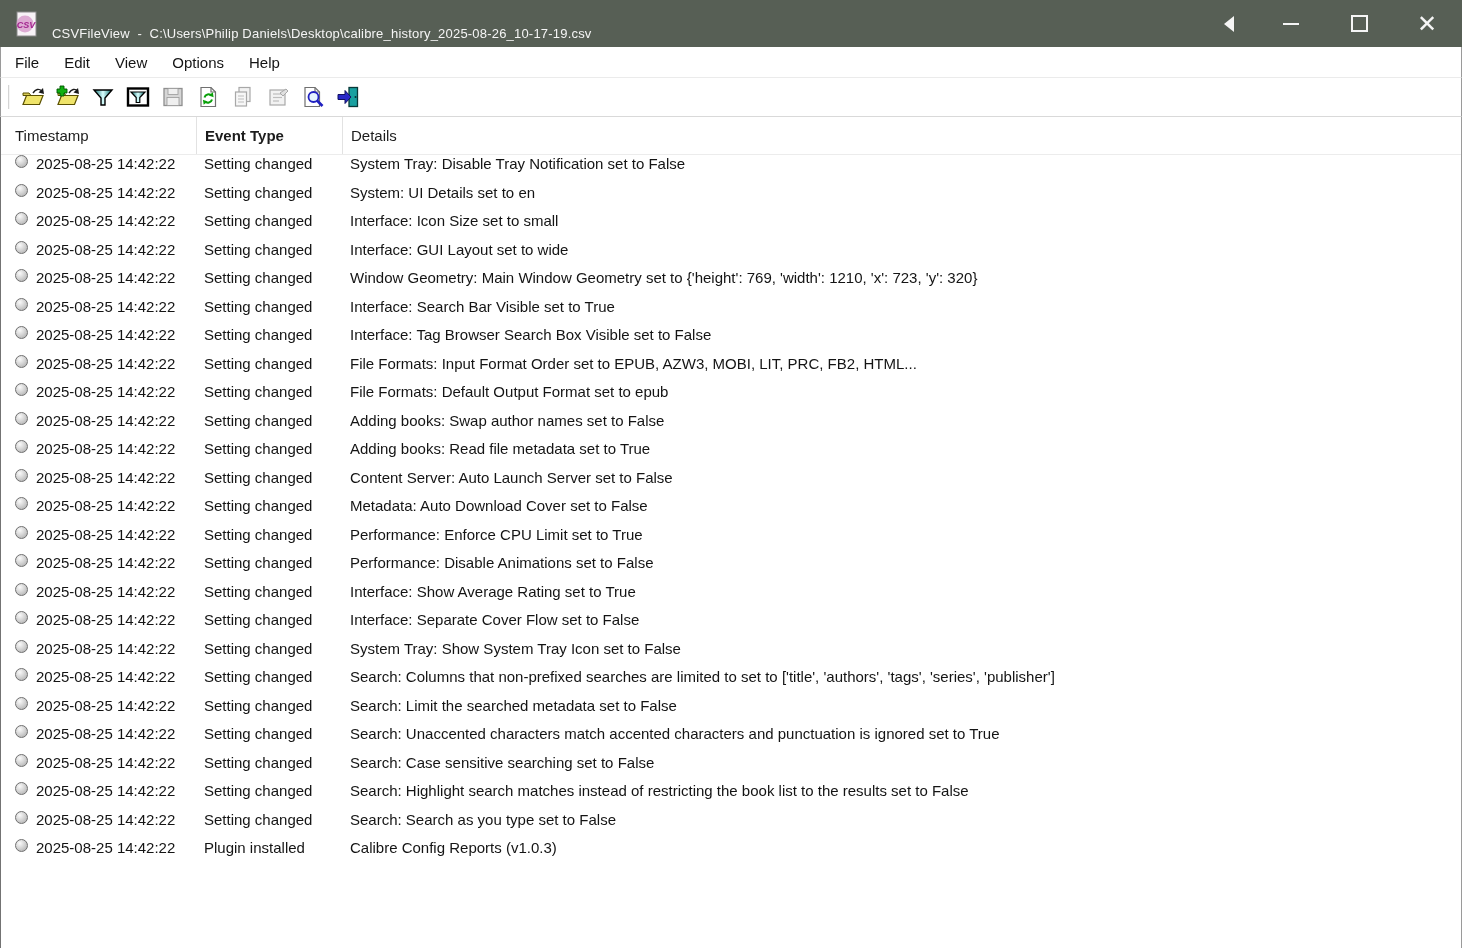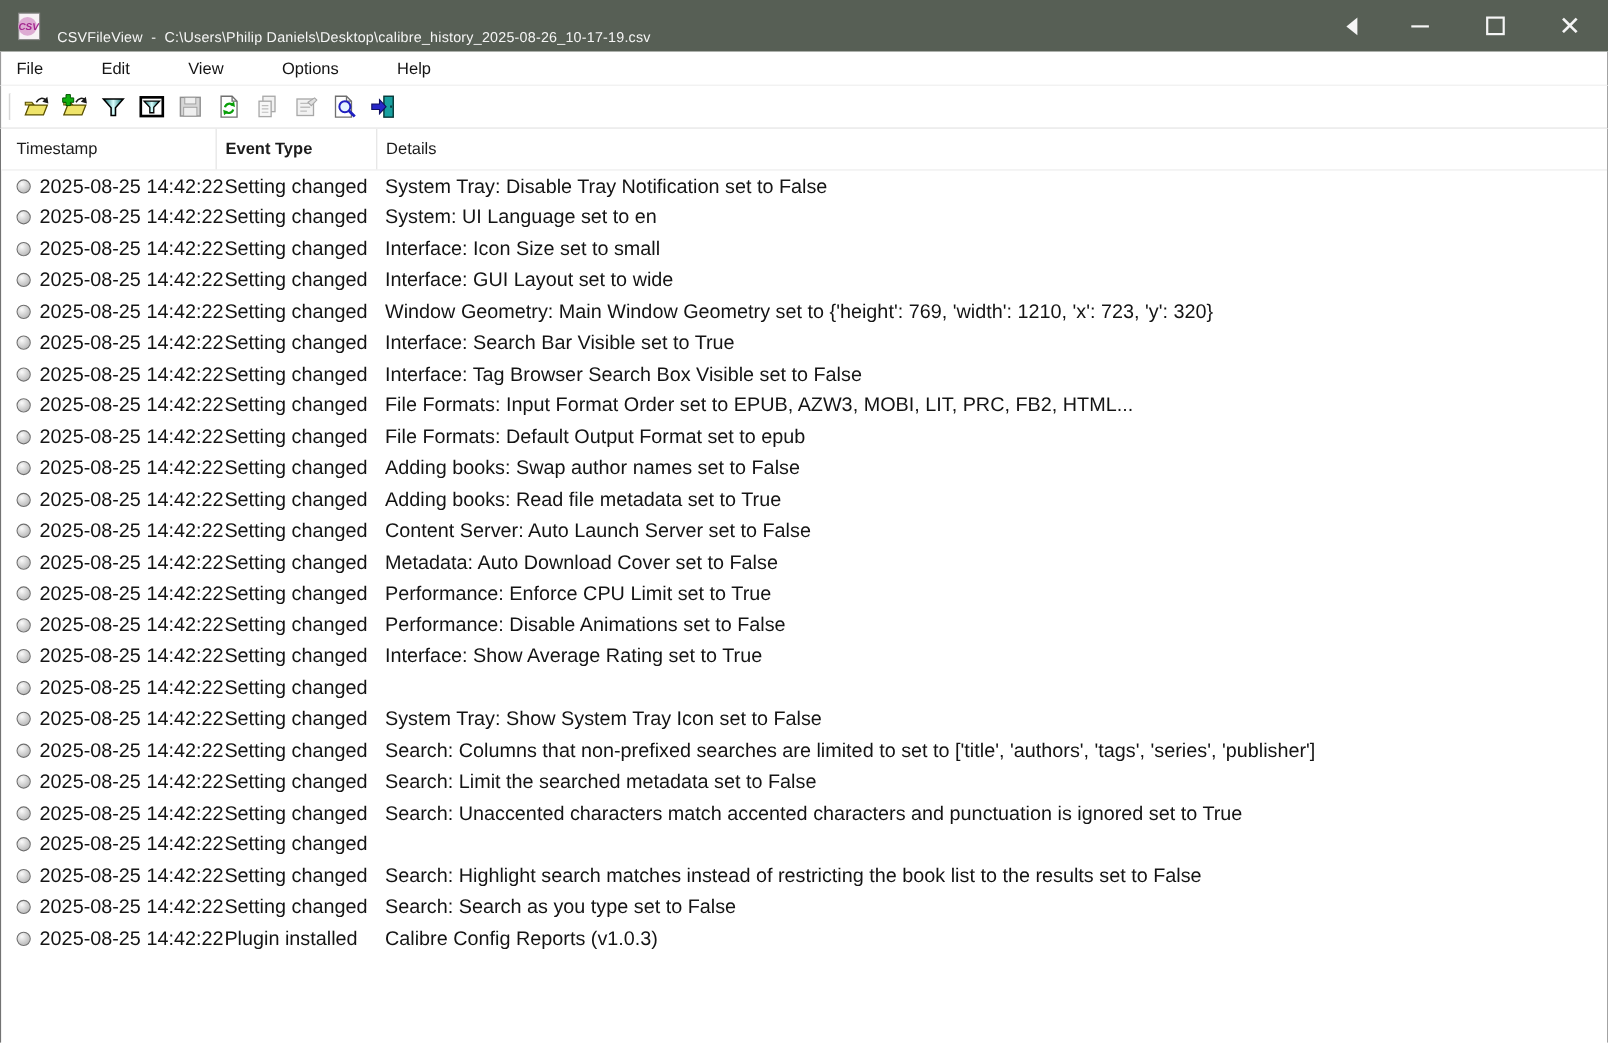--- a/index.html
+++ b/index.html
@@ -28,21 +28,20 @@
   .glyph-min { width:16px; height:2px; background:#f5f5f5; display:block; }
   .glyph-max { width:17px; height:17px; border:2px solid #f5f5f5; display:block; background:transparent; }
   .glyph-close { font-size:24px; line-height:1; color:#f5f5f5; font-weight:300; font-family:"DejaVu Sans", sans-serif; }
 
   
   .menubar {
     height:31px; flex:0 0 31px; background:#ffffff;
     display:flex; align-items:center; font-size:15px; color:#141414;
     border-left:1px solid #9a9a9a; border-right:1px solid #9a9a9a;
     border-bottom:1px solid #ebebeb;
-    gap:28px;
   }
   .menu-item { padding:5px 11px; margin-left:3px; cursor:pointer; }
 
   
   .toolbar {
     height:39px; flex:0 0 39px; background:#ffffff;
     display:flex; align-items:center;
     border-left:1px solid #9a9a9a; border-right:1px solid #9a9a9a;
     border-bottom:1px solid #d9d9d9;
   }
@@ -61,21 +60,21 @@
     height:38px; flex:0 0 38px; display:flex; align-items:center;
     font-size:15px; color:#1c1c1c; background:#ffffff;
     border-bottom:1px solid #ececec;
   }
   .hcol { height:100%; display:flex; align-items:center; cursor:pointer; }
   .hcol.c1 { width:195px; padding-left:14px; }
   .hcol.c2 { width:146px; padding-left:8px; border-left:1px solid #e2e2e2;font-weight:bold; }
   .hcol.c3 { flex:1; padding-left:8px; border-left:1px solid #e2e2e2; }
 
   .list-body { flex:1; overflow:hidden; }
-  .row { height:28.5px; display:flex; align-items:center; padding-left:14px; font-size:18px; color:#141414; cursor:default; }
+  .row { height:28.5px; display:flex; align-items:flex-start; padding-left:14px; font-size:15px; color:#141414; cursor:default; }
   .bullet {
     width:13px; height:13px; border-radius:50%; flex:0 0 13px; margin-right:8px;
     background: radial-gradient(circle at 35% 30%, #fafafa 0%, #d6d6d6 45%, #a8a8a8 100%);
     border:1px solid #6f6f6f;
   }
   .cell { white-space:nowrap; overflow:hidden; }
   .cell.ts { width:168px; flex:0 0 168px; }
   .cell.et { width:146px; flex:0 0 146px; }
   .cell.dt { flex:1; }
 
@@ -236,21 +235,21 @@
         <div class="row">
           <span class="bullet"></span>
           <span class="cell ts">2025-08-25 14:42:22</span>
           <span class="cell et">Setting changed</span>
           <span class="cell dt">System Tray: Disable Tray Notification set to False</span>
         </div>
         <div class="row">
           <span class="bullet"></span>
           <span class="cell ts">2025-08-25 14:42:22</span>
           <span class="cell et">Setting changed</span>
-          <span class="cell dt">System: UI Language set to en</span>
+          <span class="cell dt">System: UI Details set to en</span>
         </div>
         <div class="row">
           <span class="bullet"></span>
           <span class="cell ts">2025-08-25 14:42:22</span>
           <span class="cell et">Setting changed</span>
           <span class="cell dt">Interface: Icon Size set to small</span>
         </div>
         <div class="row">
           <span class="bullet"></span>
           <span class="cell ts">2025-08-25 14:42:22</span>
@@ -326,20 +325,21 @@
         <div class="row">
           <span class="bullet"></span>
           <span class="cell ts">2025-08-25 14:42:22</span>
           <span class="cell et">Setting changed</span>
           <span class="cell dt">Interface: Show Average Rating set to True</span>
         </div>
         <div class="row">
           <span class="bullet"></span>
           <span class="cell ts">2025-08-25 14:42:22</span>
           <span class="cell et">Setting changed</span>
+          <span class="cell dt">Interface: Separate Cover Flow set to False</span>
         </div>
         <div class="row">
           <span class="bullet"></span>
           <span class="cell ts">2025-08-25 14:42:22</span>
           <span class="cell et">Setting changed</span>
           <span class="cell dt">System Tray: Show System Tray Icon set to False</span>
         </div>
         <div class="row">
           <span class="bullet"></span>
           <span class="cell ts">2025-08-25 14:42:22</span>
@@ -355,20 +355,21 @@
         <div class="row">
           <span class="bullet"></span>
           <span class="cell ts">2025-08-25 14:42:22</span>
           <span class="cell et">Setting changed</span>
           <span class="cell dt">Search: Unaccented characters match accented characters and punctuation is ignored set to True</span>
         </div>
         <div class="row">
           <span class="bullet"></span>
           <span class="cell ts">2025-08-25 14:42:22</span>
           <span class="cell et">Setting changed</span>
+          <span class="cell dt">Search: Case sensitive searching set to False</span>
         </div>
         <div class="row">
           <span class="bullet"></span>
           <span class="cell ts">2025-08-25 14:42:22</span>
           <span class="cell et">Setting changed</span>
           <span class="cell dt">Search: Highlight search matches instead of restricting the book list to the results set to False</span>
         </div>
         <div class="row">
           <span class="bullet"></span>
           <span class="cell ts">2025-08-25 14:42:22</span>

